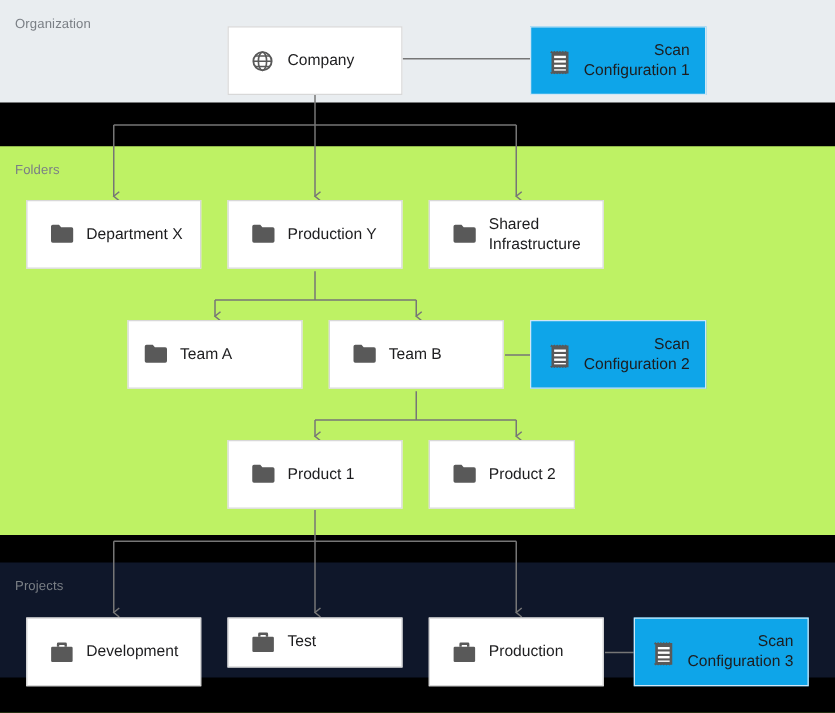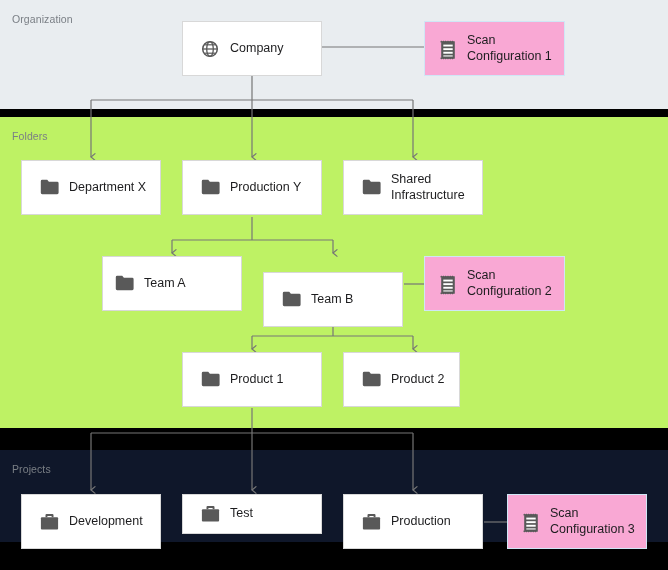--- a/index.html
+++ b/index.html
@@ -17,21 +17,21 @@
     background: #000000;
     overflow: hidden;
   }
 
   
   .band {
     position: absolute;
     left: 0;
     width: 668px;
   }
-  .band-organization { top: 0px;   height: 109px;  background: #e9edf0; }
+  .band-organization { top: 0px;   height: 82px;  background: #e9edf0; }
   .band-folders      { top: 117px; height: 311px; background: #bef264; }
   .band-projects     { top: 450px; height: 92px; background: #0f172a; }
 
   .band-label {
     position: absolute;
     left: 12px;
     font-size: 10.5px;
     color: #7a7f85;
     letter-spacing: 0.1px;
     white-space: nowrap;
@@ -55,24 +55,25 @@
     position: absolute;
     box-sizing: border-box;
     display: flex;
     align-items: center;
     background: #ffffff;
     border: 1px solid #d8d8d8;
     padding-left: 18px;
     gap: 11px;
   }
   .node.scan {
-    background: #f9a8d4;
+    background: #0ea5e9;
     border: 1px solid #cfe7f6;
     padding-left: 14px;
     gap: 10px;
+    text-align: right;
   }
   .node-label {
     font-size: 12.5px;
     color: #1d1d1f;
     line-height: 1.25;
     white-space: pre-line;
   }
   .node-icon {
     flex: 0 0 auto;
     width: 18px;
@@ -193,21 +194,21 @@
 
   <div class="node" style="left:102px; top:256px; width:140px; height:55px;padding-left:12px;">
     <span class="node-icon">
       <svg width="19" height="16" viewBox="0 0 19 16">
         <path d="M0.8,2.2 a1.4,1.4 0 0 1 1.4,-1.4 h5.0 l1.7,2.0 h8.3 a1.4,1.4 0 0 1 1.4,1.4 v9.6 a1.4,1.4 0 0 1 -1.4,1.4 h-15.0 a1.4,1.4 0 0 1 -1.4,-1.4 z" fill="#595959"></path>
       </svg>
     </span>
     <span class="node-label">Team A</span>
   </div>
 
-  <div class="node" style="left:263px; top:272px; width:140px; height:55px;">
+  <div class="node" style="left:263px; top:256px; width:140px; height:55px;">
     <span class="node-icon">
       <svg width="19" height="16" viewBox="0 0 19 16">
         <path d="M0.8,2.2 a1.4,1.4 0 0 1 1.4,-1.4 h5.0 l1.7,2.0 h8.3 a1.4,1.4 0 0 1 1.4,1.4 v9.6 a1.4,1.4 0 0 1 -1.4,1.4 h-15.0 a1.4,1.4 0 0 1 -1.4,-1.4 z" fill="#595959"></path>
       </svg>
     </span>
     <span class="node-label">Team B</span>
   </div>
 
   <div class="node scan" style="left:424px; top:256px; width:141px; height:55px;">
     <span class="node-icon">

